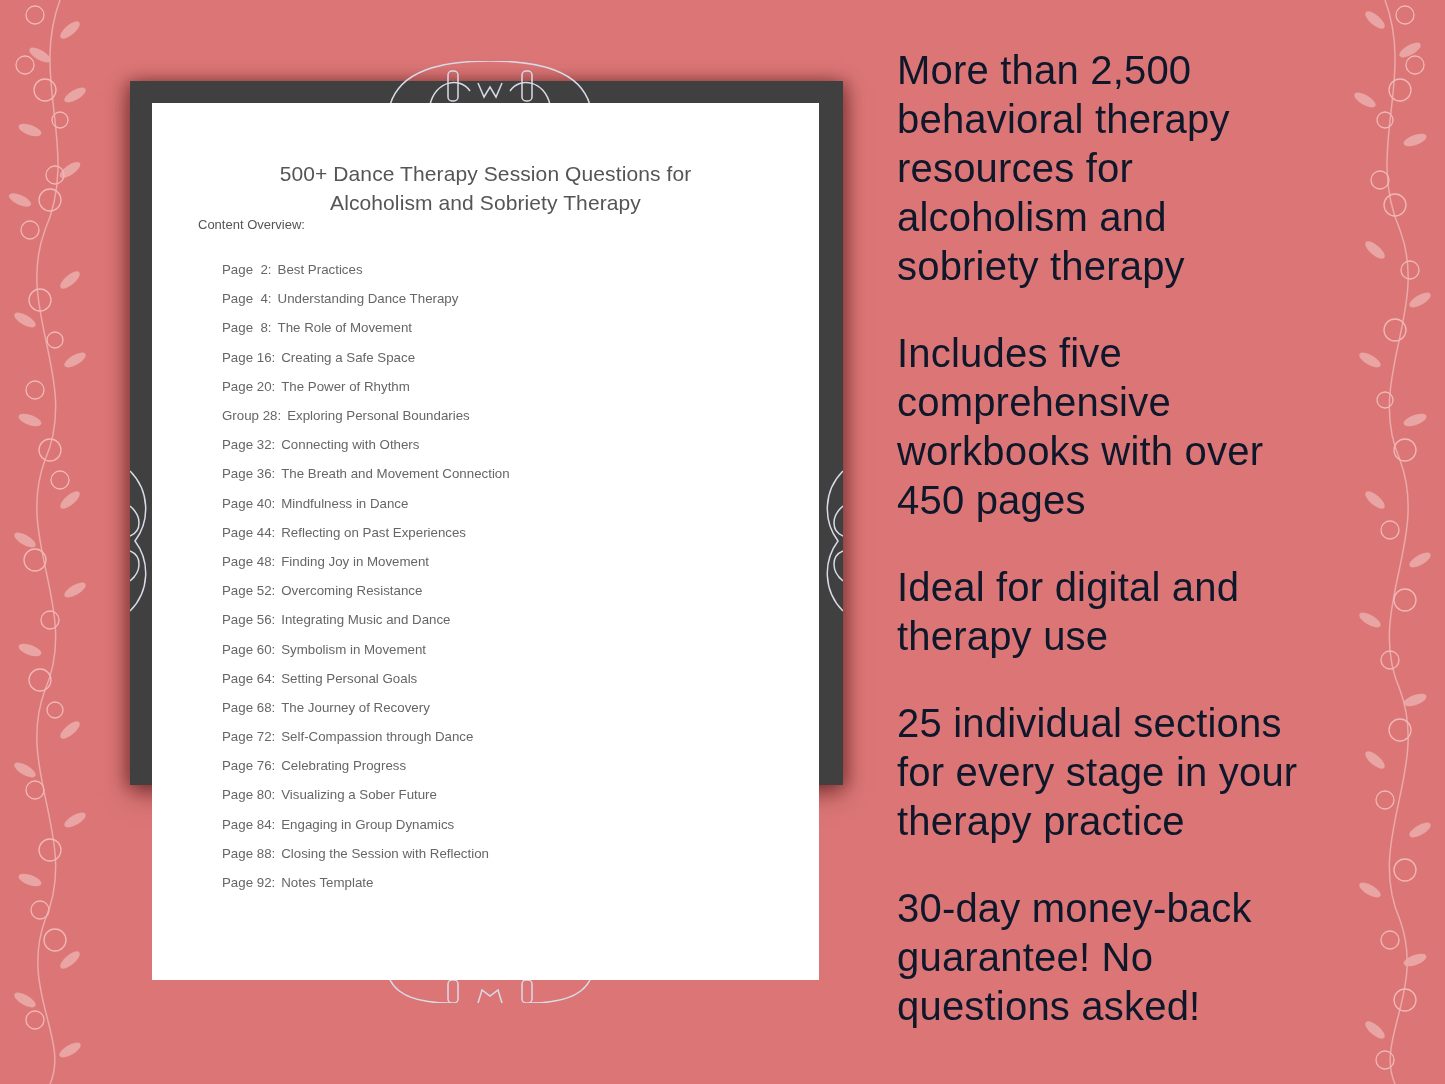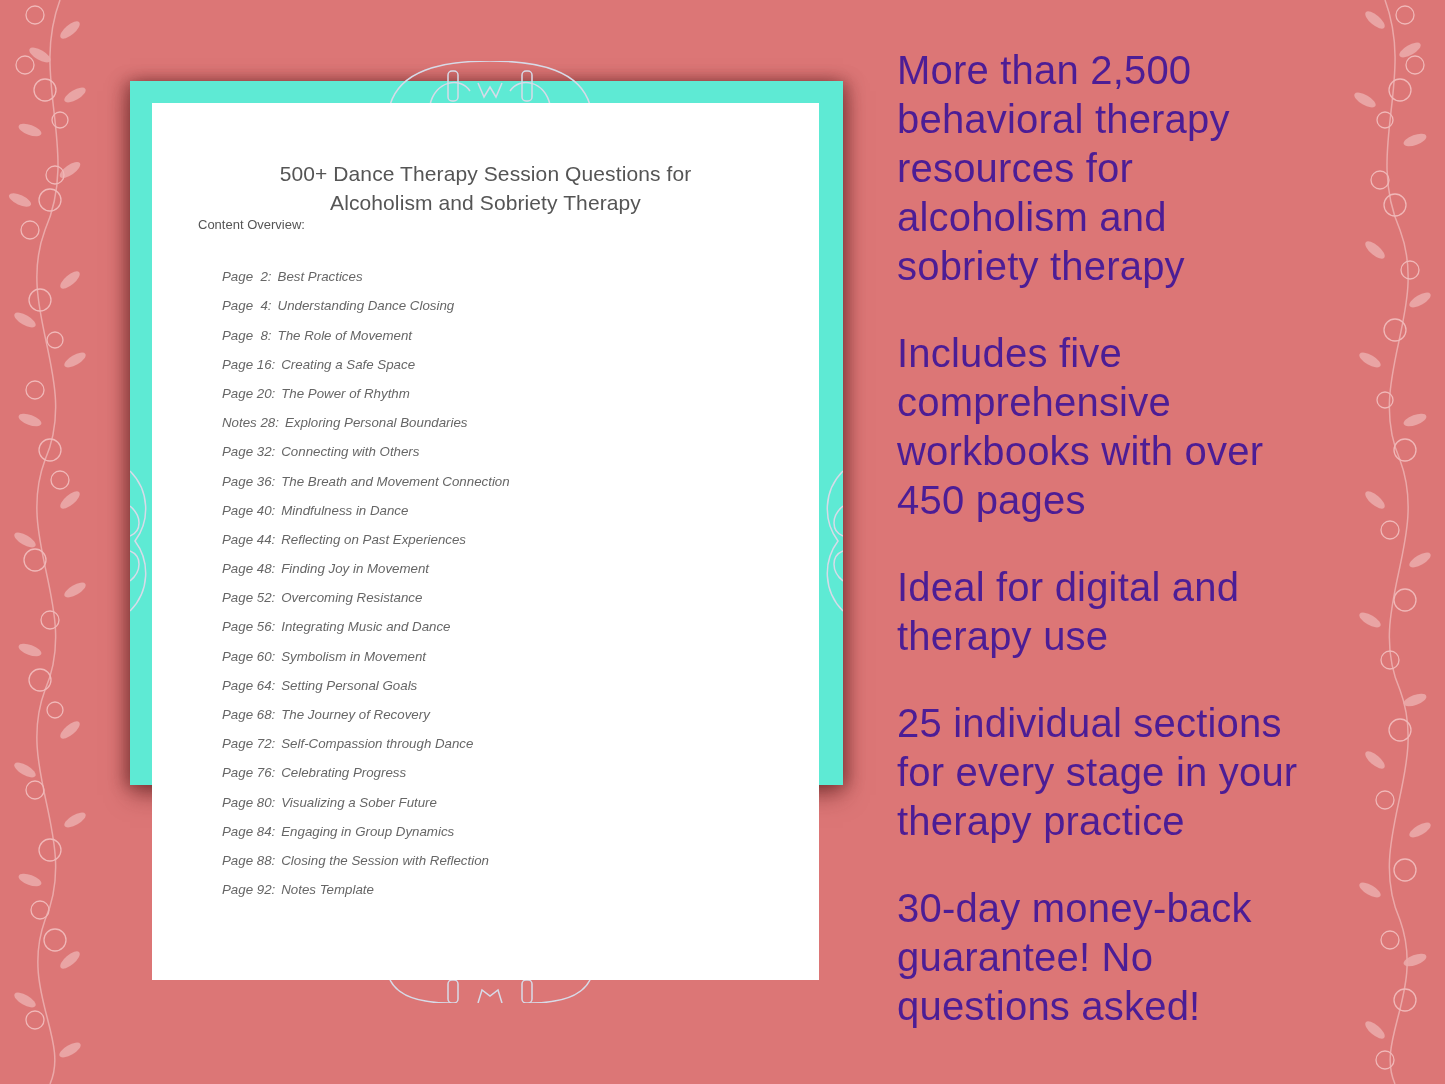--- a/index.html
+++ b/index.html
@@ -7,44 +7,44 @@
     width:1445px; height:1084px; overflow:hidden; position:relative;
     background:#dc7676;
     font-family:"Liberation Sans", sans-serif;
   }
   .vine { position:absolute; top:0; width:130px; height:1084px; }
   .vine.left { left:0; }
   .vine.right { right:0; width:110px; }
 
   .page {
     position:absolute; left:130px; top:81px; width:713px; height:704px;
-    background:#5eead4;
+    background:#404040;
     box-shadow: 0 10px 22px rgba(90,30,30,0.55), -6px 0 14px rgba(90,30,30,0.35), 6px 0 14px rgba(90,30,30,0.35);
   }
   .mandala { position:absolute; }
   .inner {
     position:absolute; left:22px; top:22px; width:667px; height:877px;
     background:#ffffff;
   }
   .doc-title {
     position:absolute; left:0; right:0; top:56px; text-align:center;
     color:#555; font-size:21px; line-height:29px; font-weight:normal;
     letter-spacing:0.1px;
   }
   .overview-label {
     position:absolute; left:46px; top:114px; color:#555; font-size:13px;
   }
   .toc { position:absolute; left:70px; top:152px; margin:0; padding:0; list-style:none; }
   .toc li {
     height:29.2px; color:#666; font-size:13.3px; white-space:pre;
-    display:flex; align-items:flex-end;font-style:italic;
+    display:flex; align-items:center;
   }
   .toc .pg { margin-right:6px; }
 
-  .features { position:absolute; left:897px; top:46px; width:520px; color:#4c1d95; }
+  .features { position:absolute; left:897px; top:46px; width:520px; color:#0f172a; }
   .feature { font-size:40px; line-height:49px; margin:0 0 38px 0; font-weight:normal; letter-spacing:0.2px; }
 </style>
 </head>
 <body>
 
 <svg class="vine left" viewBox="0 0 130 1084">
   <g fill="#eba9a9" stroke="#eba9a9" stroke-width="1.5">
     <path d="M60 0 C30 80 80 150 45 230 C15 310 80 380 45 460 C15 540 80 610 45 690 C15 770 80 840 45 920 C20 990 70 1040 50 1084" fill="none"></path>
   </g>
   <g fill="#eba9a9" opacity="0.9">
@@ -177,25 +177,25 @@
   </svg>
 
   <div class="inner">
     <div class="doc-title">
       <div>500+ Dance Therapy Session Questions for</div>
       <div>Alcoholism and Sobriety Therapy</div>
     </div>
     <div class="overview-label">Content Overview:</div>
     <ul class="toc" id="toc">
         <li><span class="pg">Page  2:</span><span>Best Practices</span></li>
-        <li><span class="pg">Page  4:</span><span>Understanding Dance Closing</span></li>
+        <li><span class="pg">Page  4:</span><span>Understanding Dance Therapy</span></li>
         <li><span class="pg">Page  8:</span><span>The Role of Movement</span></li>
         <li><span class="pg">Page 16:</span><span>Creating a Safe Space</span></li>
         <li><span class="pg">Page 20:</span><span>The Power of Rhythm</span></li>
-        <li><span class="pg">Notes 28:</span><span>Exploring Personal Boundaries</span></li>
+        <li><span class="pg">Group 28:</span><span>Exploring Personal Boundaries</span></li>
         <li><span class="pg">Page 32:</span><span>Connecting with Others</span></li>
         <li><span class="pg">Page 36:</span><span>The Breath and Movement Connection</span></li>
         <li><span class="pg">Page 40:</span><span>Mindfulness in Dance</span></li>
         <li><span class="pg">Page 44:</span><span>Reflecting on Past Experiences</span></li>
         <li><span class="pg">Page 48:</span><span>Finding Joy in Movement</span></li>
         <li><span class="pg">Page 52:</span><span>Overcoming Resistance</span></li>
         <li><span class="pg">Page 56:</span><span>Integrating Music and Dance</span></li>
         <li><span class="pg">Page 60:</span><span>Symbolism in Movement</span></li>
         <li><span class="pg">Page 64:</span><span>Setting Personal Goals</span></li>
         <li><span class="pg">Page 68:</span><span>The Journey of Recovery</span></li>

